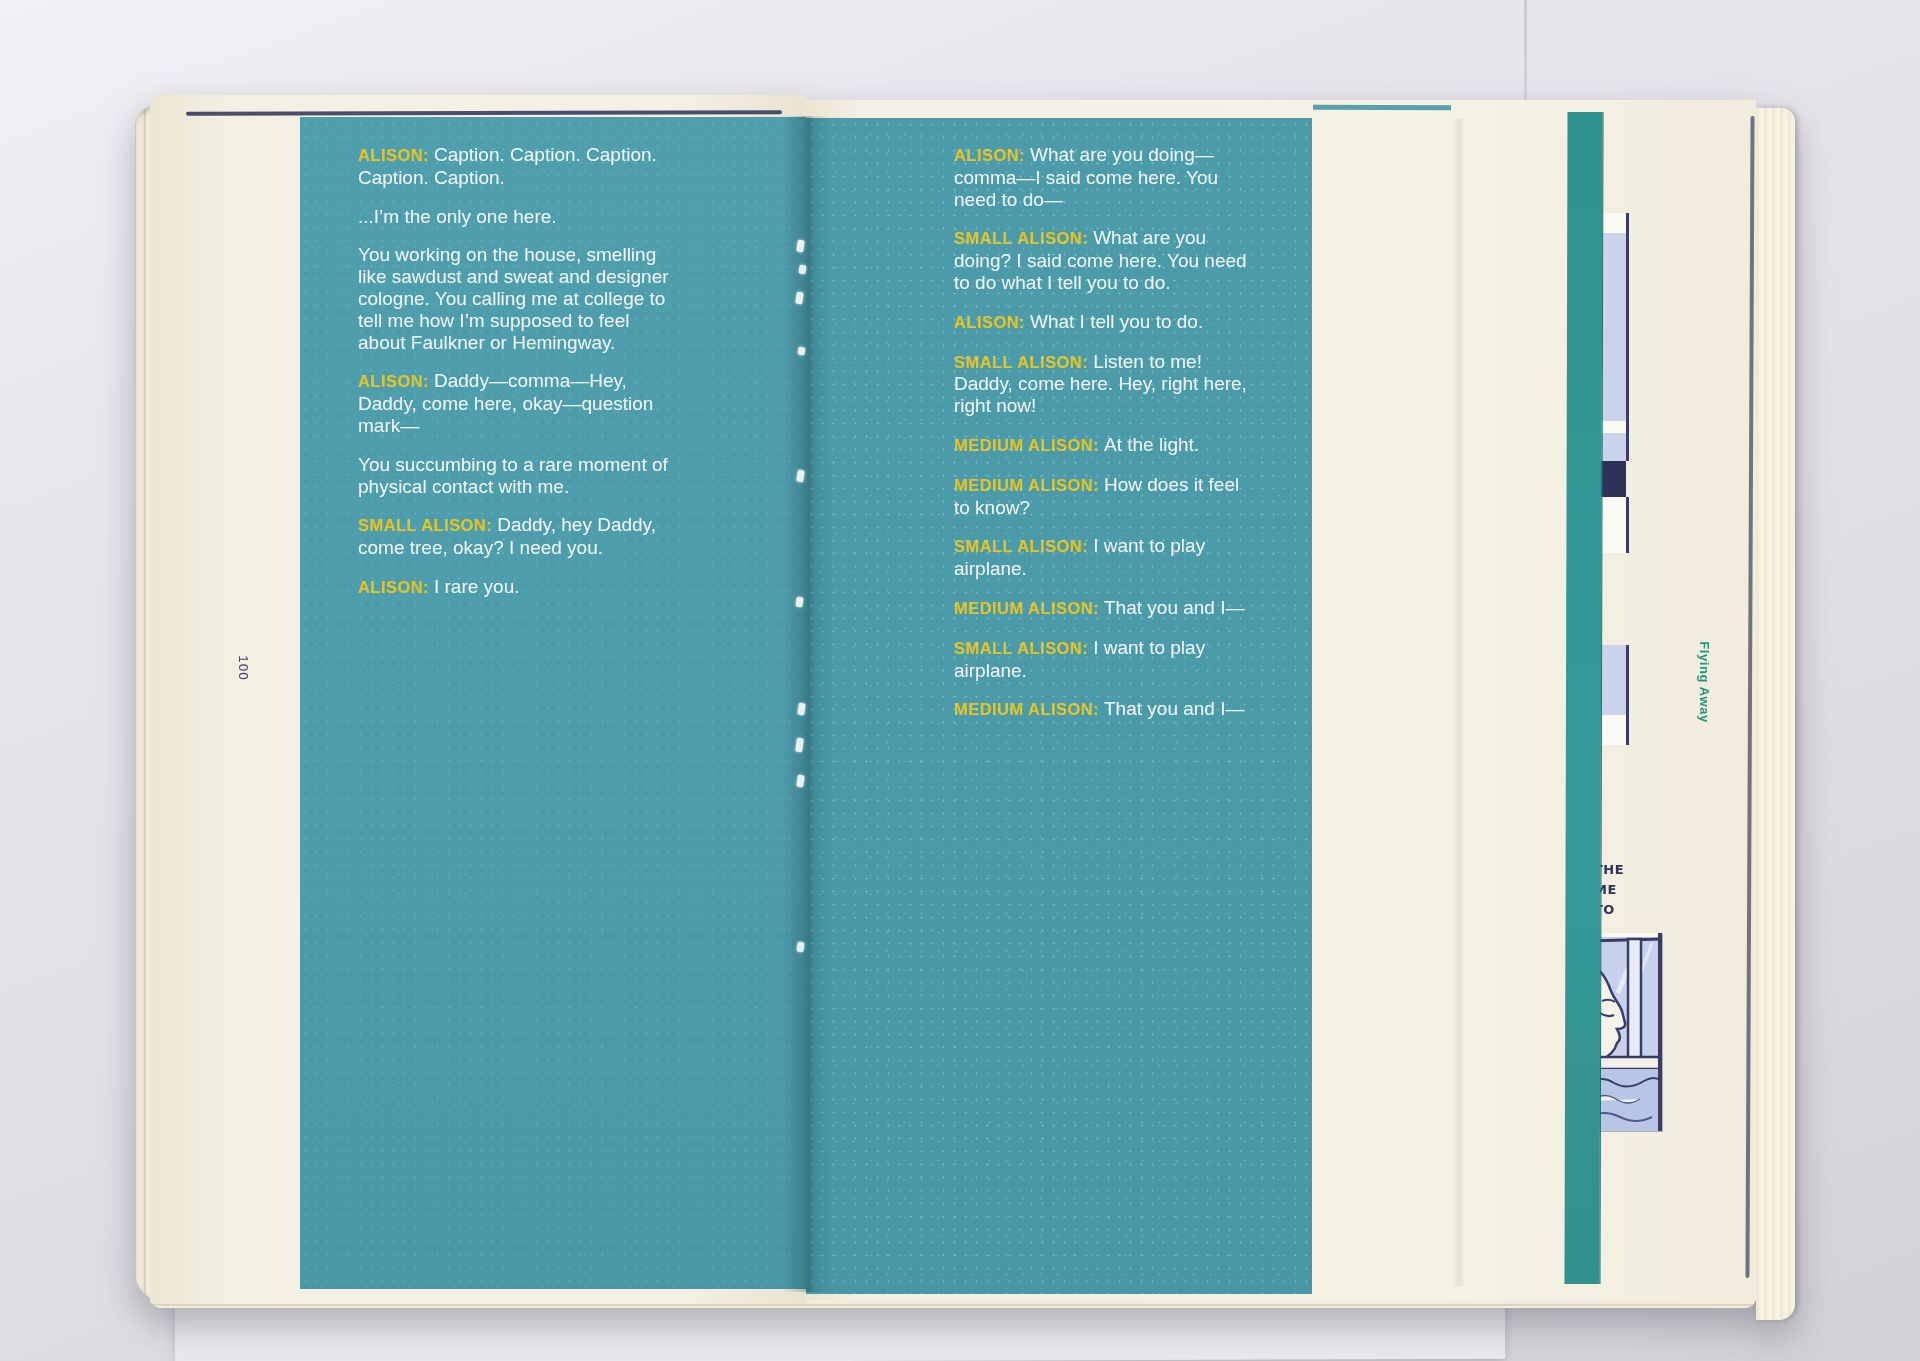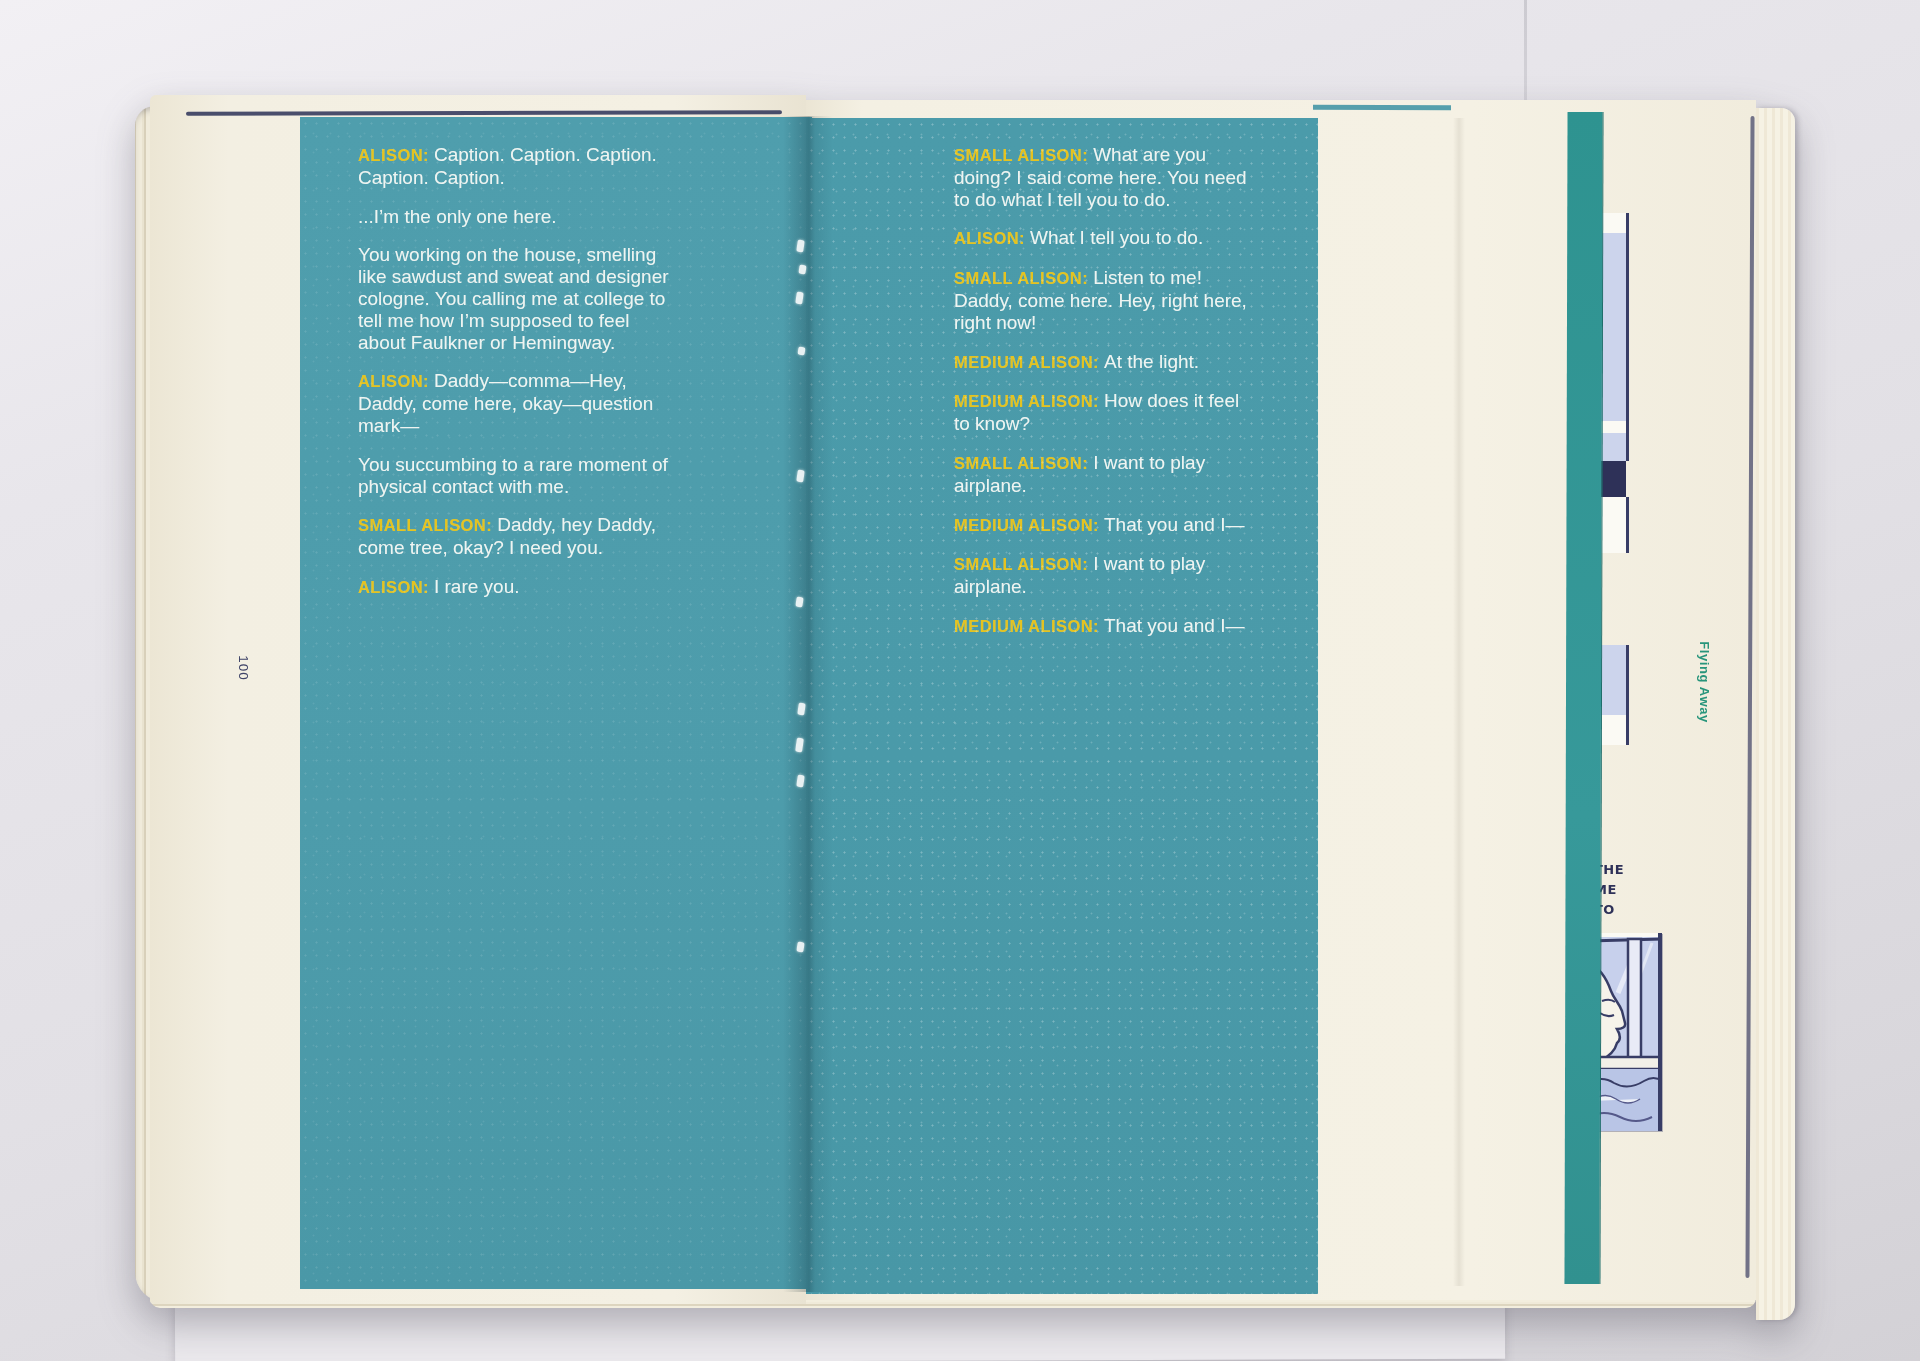--- a/index.html
+++ b/index.html
@@ -32,21 +32,21 @@
   .right-page{position:absolute;left:671px;top:12px;width:950px;height:1200px;
     background:linear-gradient(90deg,#ebe5d4 0%,#f4f0e3 6%,#f5f1e4 70%,#f1ecdd 100%);}
   .top-line{position:absolute;left:51px;top:23px;width:596px;height:4px;background:#2b3157;
     opacity:.85;transform:rotate(-.15deg);border-radius:2px;}
   .top-line-right{position:absolute;left:1178px;top:17px;width:138px;height:5px;background:#4596a5;
     opacity:.9;transform:rotate(.2deg);}
   .page-crease{position:absolute;left:1318px;top:30px;width:12px;height:1168px;
     background:linear-gradient(90deg,rgba(70,60,40,0),rgba(70,60,40,.09),rgba(70,60,40,0));}
 
   
-  .teal{position:absolute;background:#4f9ead;padding-left:6px;}
+  .teal{position:absolute;background:#4f9ead;}
   .teal.left-panel{left:165px;top:29px;width:506px;height:1172px;
     background:linear-gradient(180deg,#4f9ead 0%,#4d9cab 60%,#4a98a7 100%);}
   .teal.right-panel{left:671px;top:30px;width:506px;height:1176px;
     background:linear-gradient(180deg,#4b9baa 0%,#4a9aa9 55%,#4897a6 100%);}
   .teal::after{content:"";position:absolute;inset:0;pointer-events:none;
     background-image:radial-gradient(circle,rgba(255,255,255,.55) .8px,transparent 1.3px),
                      radial-gradient(circle,rgba(255,255,255,.4) .7px,transparent 1.2px);
     background-size:11px 13px,17px 19px;background-position:0 0,5px 7px;opacity:.22;}
   .teal.right-panel::after{opacity:.5;}
   .teal-sliver{position:absolute;left:1431px;top:24px;width:35px;height:1172px;
@@ -179,20 +179,21 @@
           <p class="block"><span class="speaker">SMALL ALISON:</span><span>Daddy, hey Daddy, come tree, okay? I need you.</span></p>
 
           <p class="block"><span class="speaker">ALISON:</span><span>I rare you.</span></p>
         </div>
     </div>
 
     <div class="teal right-panel">
       <div class="dialogue">
 
 
+          <p class="block"><span class="speaker">ALISON:</span><span>What are you doing—comma—I said come here. You need to do—</span></p>
 
           <p class="block"><span class="speaker">SMALL ALISON:</span><span>What are you doing? I said come here. You need to do what I tell you to do.</span></p>
 
           <p class="block"><span class="speaker">ALISON:</span><span>What I tell you to do.</span></p>
 
           <p class="block"><span class="speaker">SMALL ALISON:</span><span>Listen to me! Daddy, come here. Hey, right here, right now!</span></p>
 
           <p class="block"><span class="speaker">MEDIUM ALISON:</span><span>At the light.</span></p>
 
 

